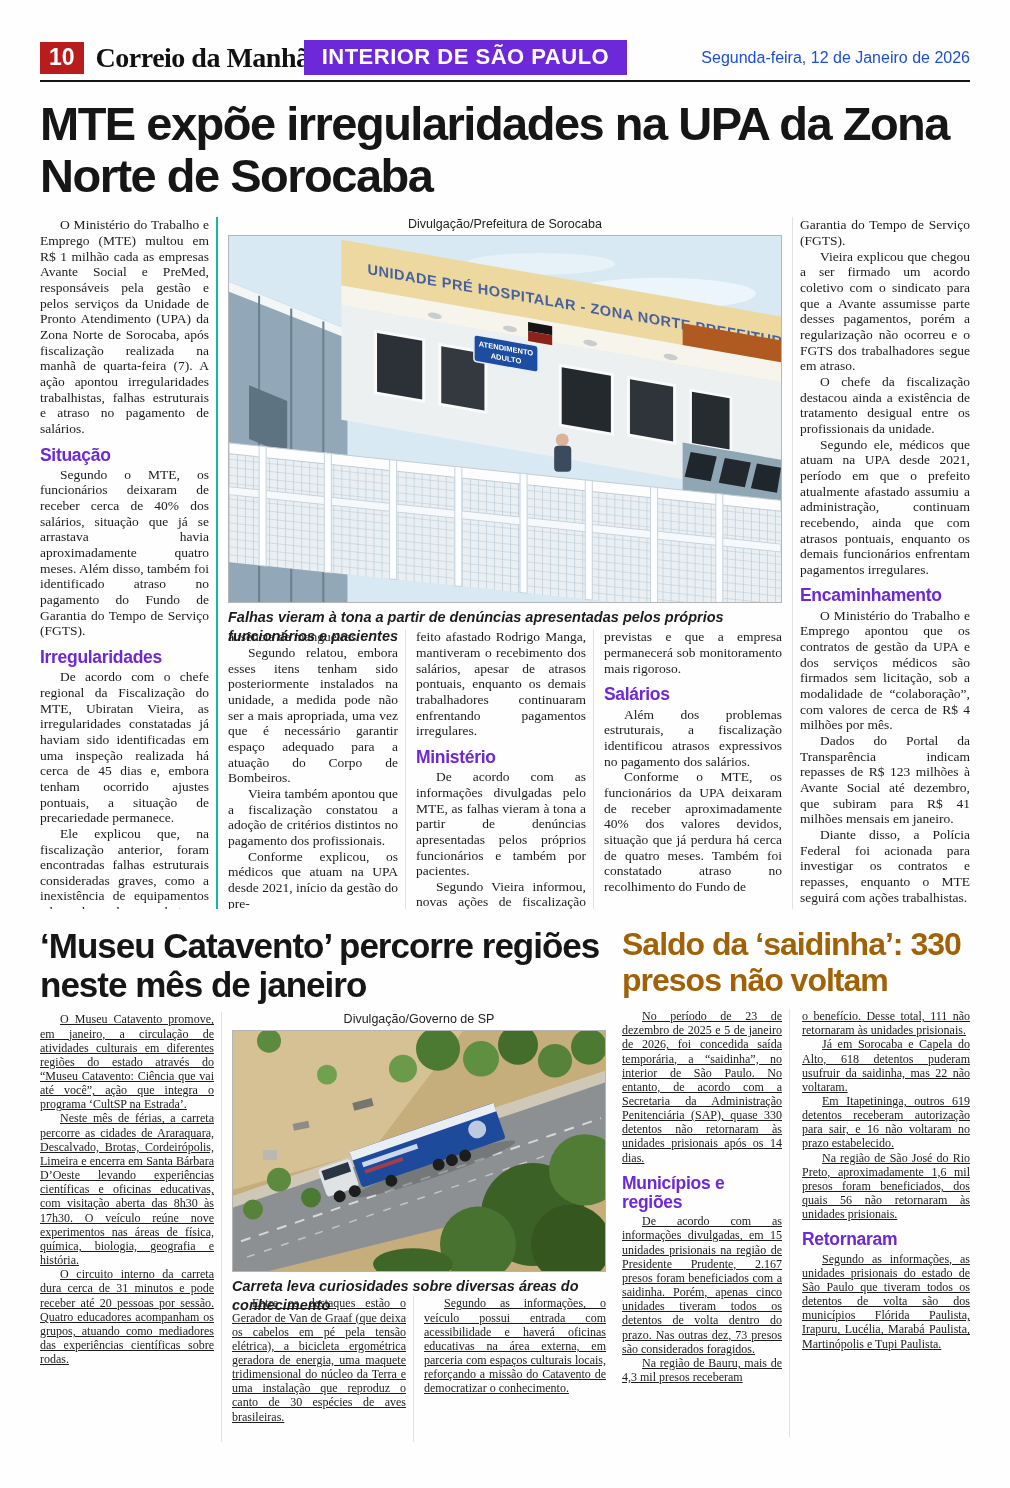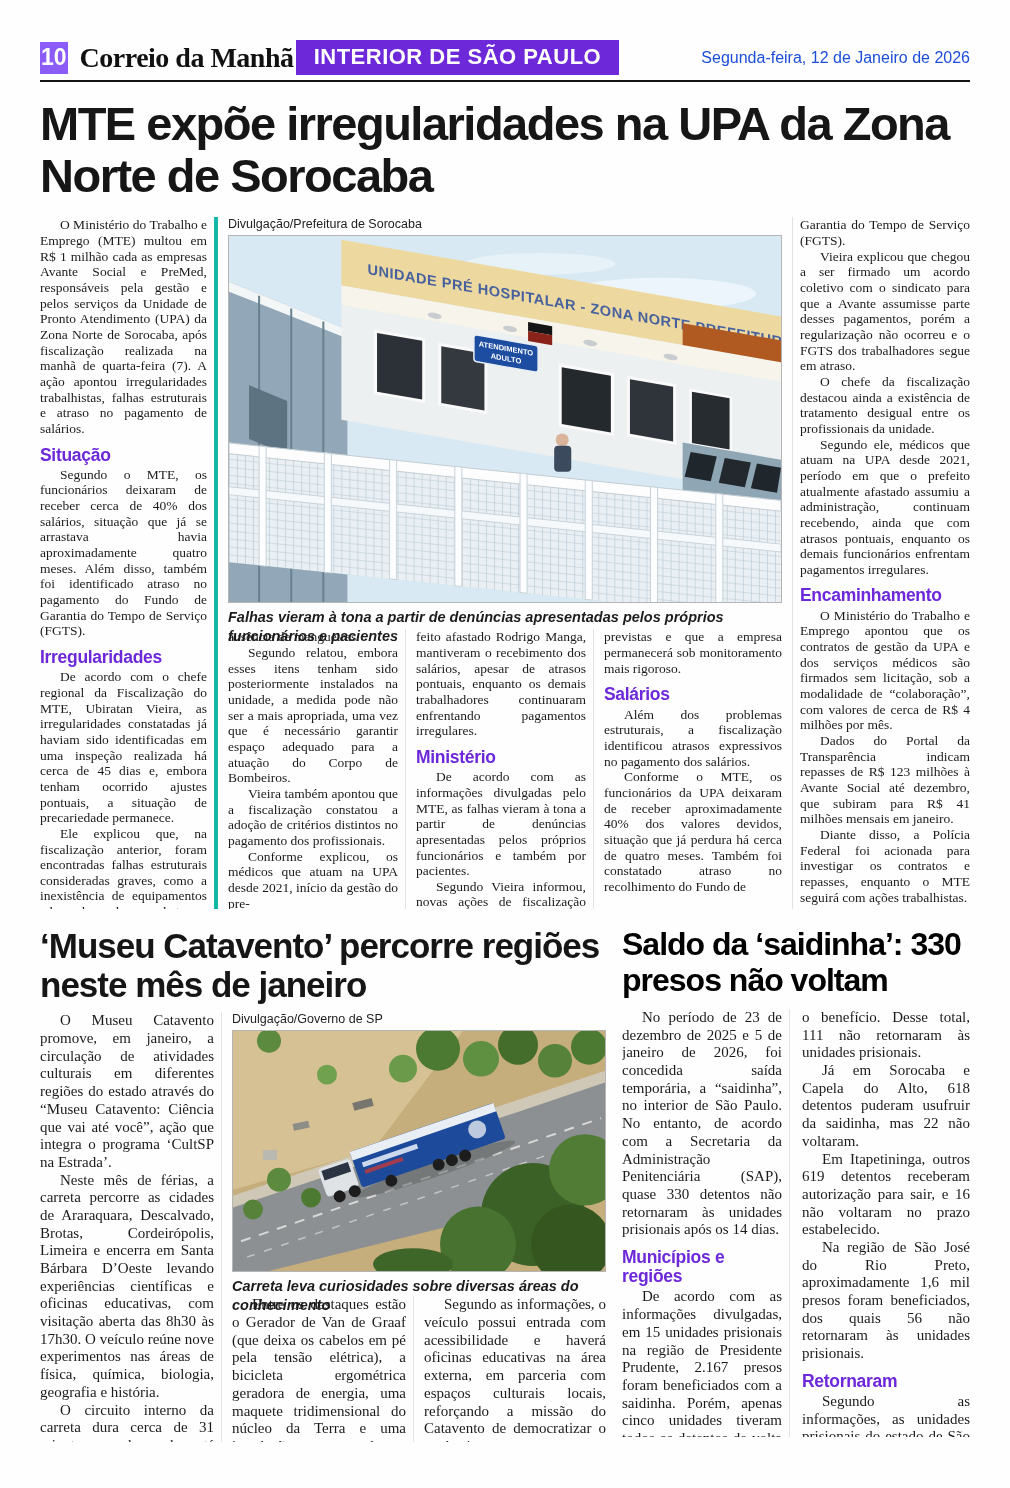--- a/index.html
+++ b/index.html
@@ -2,60 +2,60 @@
 <html lang="pt"><head>
 <meta charset="utf-8">
 <style>
   html,body{margin:0;padding:0;}
   body{width:1010px;height:1488px;overflow:hidden;background:#fefefe;color:#1b1b1b;
        font-family:"Liberation Serif","DejaVu Serif",serif;}
   .page{padding:40px 40px 0 40px;}
 
   
   .topbar{display:flex;align-items:center;border-bottom:2px solid #141414;padding-bottom:5px;}
-  .page-num{background:#8b5cf6;color:#fff;font:700 23px/1 "Liberation Sans",sans-serif;
-            padding:4px 1px 5px;margin-right:12px;}
+  .page-num{background:#b91c1c;color:#fff;font:700 23px/1 "Liberation Sans",sans-serif;
+            padding:4px 9px 5px;margin-right:12px;}
   .brand{font:700 28px/1 "Liberation Serif","DejaVu Serif",serif;letter-spacing:-0.5px;color:#111;}
   .section-box{background:#6d28d9;color:#fff;font:700 22px/1 "Liberation Sans",sans-serif;
                letter-spacing:0.5px;padding:6px 18px 7px;margin:0 auto;transform:translateX(-40px);}
   .date{font:400 16px/1 "Liberation Sans",sans-serif;color:#1d4ed8;}
 
   
   h1.headline{margin:16px 0 0;font:700 47px/1.1 "Liberation Sans",sans-serif;
               letter-spacing:-1.5px;color:#161616;}
   .deck{margin:12px 0 0;font:400 21px/1.2 "Liberation Sans",sans-serif;color:#2a2a2a;}
 
   .art1-grid{margin-top:16px;display:grid;grid-template-columns:repeat(5,1fr);
              grid-template-rows:412px auto;column-gap:10px;height:692px;}
   .col{overflow:hidden;}
-  .c1{grid-area:1/1/3/2;border-right:4px solid #14b8a6;padding-right:7px;}
+  .c1{grid-area:1/1/3/2;border-right:2px solid #14b8a6;padding-right:7px;}
   .pblock{grid-area:1/2/2/5;}
   .c2{grid-area:2/2/3/3;border-right:1px solid #e2e2e2;padding-right:7px;}
   .c3{grid-area:2/3/3/4;border-right:1px solid #e2e2e2;padding-right:7px;}
   .c4{grid-area:2/4/3/5;}
   .c5{grid-area:1/5/3/6;border-left:1px solid #e2e2e2;padding-left:7px;}
 
   .body-p{margin:0;text-indent:20px;text-align:justify;
           font:400 13.5px/1.16 "Liberation Serif","DejaVu Serif",serif;color:#1b1b1b;}
   .body-p.cont{text-indent:0;}
   .subhead{margin:9px 0 2px;font:700 17.5px/1.1 "Liberation Sans",sans-serif;
            letter-spacing:-0.3px;color:#6d28d9;}
   .col > .body-p:first-child{margin-top:0;}
 
-  .credit{font:400 12.5px/1.2 "Liberation Sans",sans-serif;color:#222;text-align:left;margin:0 0 3px;}
+  .credit{font:400 12.5px/1.2 "Liberation Sans",sans-serif;color:#222;text-align:center;margin:0 0 3px;}
   .caption{font:italic 600 14.5px/1.25 "Liberation Sans",sans-serif;color:#1c1c1c;margin:5px 0 0;}
   .photo-frame{display:block;width:100%;border:1px solid #b5b5b5;box-sizing:border-box;background:#dde;}
 
   
   .bottom{display:flex;gap:16px;margin-top:18px;}
-  .bottom .body-p{font-size:15px;line-height:1.18;}
+  .bottom .body-p{font-size:12px;line-height:1.18;text-decoration:underline;}
   .museu{width:566px;flex:none;}
   .saidinha{flex:1;}
   h2.headline2{margin:0;font:700 35px/1.1 "Liberation Sans",sans-serif;letter-spacing:-1px;color:#161616;}
-  h2.headline3{margin:0;font:700 32px/1.12 "Liberation Sans",sans-serif;letter-spacing:-1px;color:#000000;}
+  h2.headline3{margin:0;font:700 32px/1.12 "Liberation Sans",sans-serif;letter-spacing:-1px;color:#a16207;}
 
   .museu-grid{margin-top:8px;display:grid;grid-template-columns:repeat(3,1fr);
               grid-template-rows:284px auto;column-gap:10px;height:430px;}
   .m1{grid-area:1/1/3/2;border-right:1px solid #e2e2e2;padding-right:7px;}
   .m-pblock{grid-area:1/2/2/4;}
   .m2{grid-area:2/2/3/3;border-right:1px solid #e2e2e2;padding-right:7px;}
   .m3{grid-area:2/3/3/4;}
 
   .s-grid{margin-top:10px;display:grid;grid-template-columns:1fr 1fr;column-gap:12px;height:428px;}
   .s1{border-right:1px solid #e2e2e2;padding-right:7px;}

